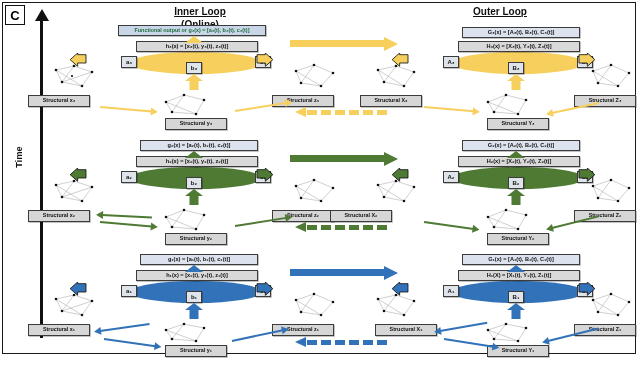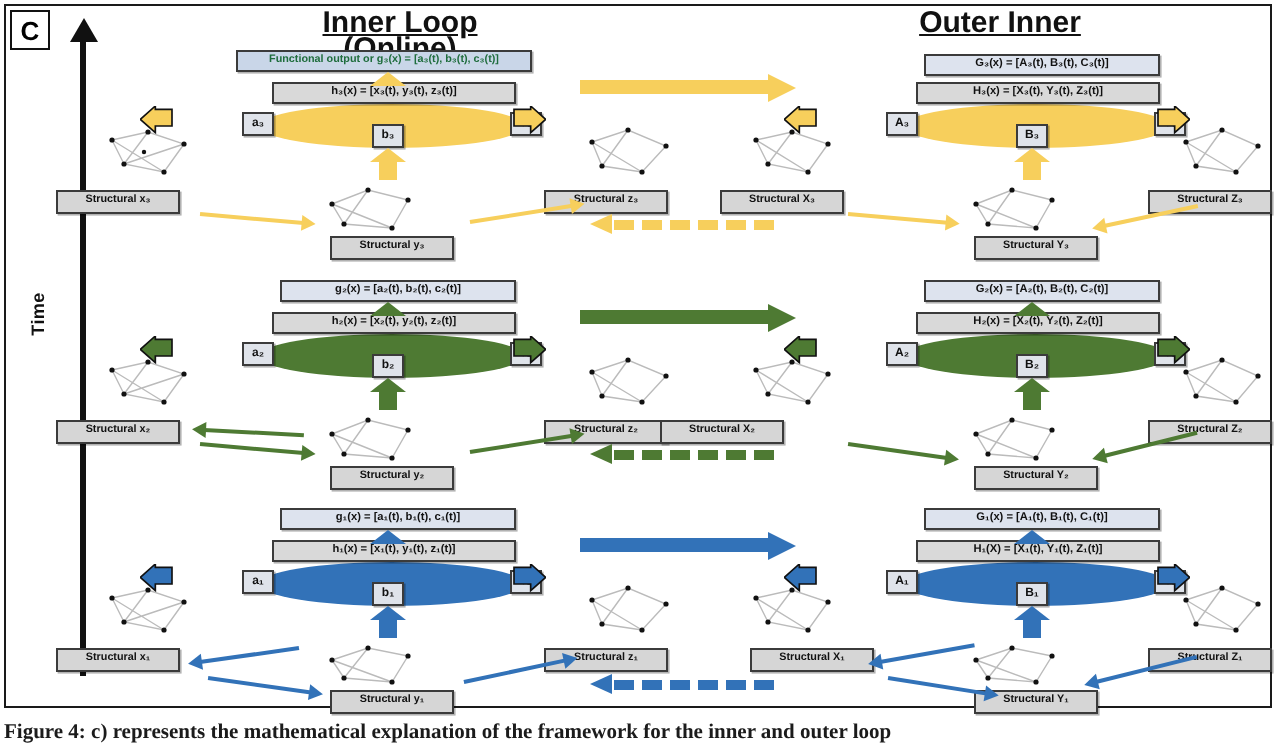--- a/index.html
+++ b/index.html
@@ -52,21 +52,21 @@
     font-size: 9px; font-weight: bold;
     color: #111;
     transform: rotate(-90deg);
     transform-origin: center;
     letter-spacing: 0.2px;
   }
   
   .col-title {
     position: absolute;
     text-align: center;
-    font-size: 15px;
+    font-size: 10px;
     font-weight: bold;
     color: #111;
     line-height: 12.5px;
   }
   .col-title span { text-decoration: underline; }
   
   .box {
     position: absolute;
     border: 1.2px solid #3b3b3b;
     background: #dfe3ea;
@@ -184,21 +184,21 @@
   <div class="panel-letter">C</div>
 
   <div class="time-axis"></div>
   <div class="time-label">Time</div>
 
   <div class="col-title" style="left:120px; top:6px; width:160px;">
     <span>Inner Loop</span><br>
     <span>(Online)</span>
   </div>
   <div class="col-title" style="left:405px; top:6px; width:190px;">
-    <span>Outer Inner</span><br>
+    <span>Outer Loop</span><br>
   </div>
 
   <div class="box func-out" style="left:118px; top:25px; width:148px; height:11px;">Functional output or g₃(x) = [a₃(t), b₃(t), c₃(t)]</div>
 
   <div class="ring yellow" style="left:130px; top:52px; width:132px; height:22px;"></div>
   <div class="box eq-h" style="left:136px; top:41px; width:122px; height:11px;">h₃(x) = [x₃(t), y₃(t), z₃(t)]</div>
   <div class="box node" style="left:121px; top:56px; width:16px; height:12px;">a₃</div>
   <div class="box node" style="left:186px; top:62px; width:16px; height:12px;">b₃</div>
   <div class="box node" style="left:255px; top:56px; width:16px; height:12px;">c₃</div>
 
@@ -708,15 +708,14 @@
   <div class="dashed-arrow" style="left:295px; top:340px; width:105px;">
     <div class="tip" style="left:0; border-right:11px solid #3272b8;"></div>
     <div class="dash" style="left:12px;  width:10px; background:#3272b8;"></div>
     <div class="dash" style="left:26px;  width:10px; background:#3272b8;"></div>
     <div class="dash" style="left:40px;  width:10px; background:#3272b8;"></div>
     <div class="dash" style="left:54px;  width:10px; background:#3272b8;"></div>
     <div class="dash" style="left:68px;  width:10px; background:#3272b8;"></div>
     <div class="dash" style="left:82px;  width:10px; background:#3272b8;"></div>
   </div>
 
-  <div class="caption">Figure 4: c) represents the mathematical explanation of the framework for the inner and outer loop</div>
 
 </div>
 
 </body></html>

